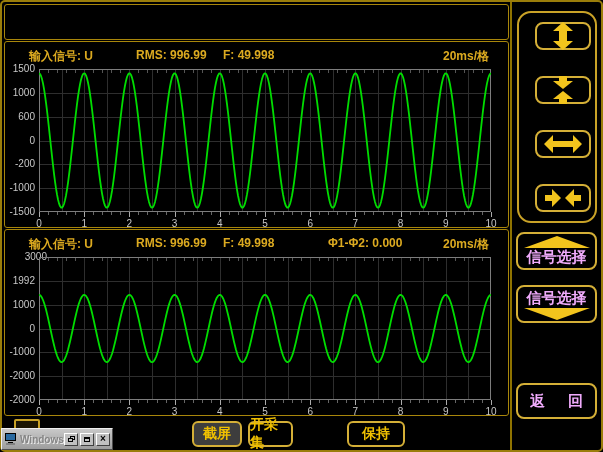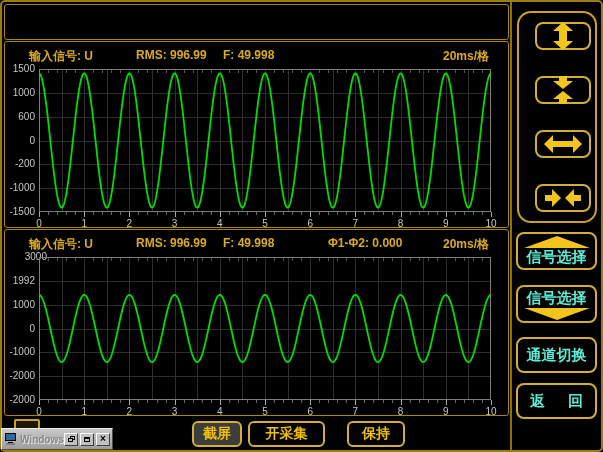--- a/index.html
+++ b/index.html
@@ -18,27 +18,27 @@
   .panel-1{top:41px;} .panel-2{top:229px;}
   .panel-body{position:absolute;inset:0;}
   .ph{position:absolute;top:6px;font-weight:bold;font-size:12px;color:#dcaa20;white-space:nowrap;}
   .ph-signal{left:24px;} .ph-rms{left:131px;} .ph-freq{left:218px;} .ph-phase{left:323px;} .ph-time{right:19px;}
 
   .sidebar{position:absolute;left:513px;top:0;width:88px;height:452px;}
   .icon-group{position:absolute;left:4px;top:11px;width:80px;height:212px;border:2px solid #c9a227;border-radius:14px;box-sizing:border-box;}
   .icon-btn{position:absolute;left:16px;width:56px;height:28px;border:2px solid #d4af37;border-radius:8px;box-sizing:border-box;background:#000;display:flex;align-items:center;justify-content:center;cursor:pointer;}
   .icon-btn svg{display:block;}
   .side-btn{position:absolute;left:3px;width:81px;border:2px solid #d4af37;border-radius:8px;box-sizing:border-box;background:#000;display:flex;flex-direction:column;align-items:center;justify-content:center;cursor:pointer;}
-  .side-btn .lbl{font-weight:bold;font-size:15px;color:#5eead4;white-space:nowrap;}
+  .side-btn .lbl{font-weight:bold;font-size:15px;color:#f0abfc;white-space:nowrap;}
   .btn-sel-up{top:232px;height:38px;} .btn-sel-down{top:285px;height:38px;}
   .btn-channel{top:337px;height:36px;} .btn-back{top:383px;height:36px;flex-direction:row;justify-content:space-between;padding:0 12px;}
 
   .bottom-btn{position:absolute;top:421px;height:26px;border:2px solid #d4af37;border-radius:6px;box-sizing:border-box;background:#000;color:#f0c000;font-weight:bold;font-size:14px;display:flex;align-items:center;justify-content:center;cursor:pointer;z-index:2;}
   .btn-shot{left:192px;width:50px;background:#3d3d3d;}
-  .btn-acq{left:248px;width:77px;}
+  .btn-acq{left:248px;width:45px;}
   .btn-hold{left:347px;width:58px;text-align:right;}
 
   .bg-fragment{position:absolute;left:14px;top:419px;width:26px;height:14px;border:2px solid #c9a227;border-radius:2px;box-sizing:border-box;background:#1c1603;z-index:3;}
   .taskbar{position:absolute;left:1px;top:428px;width:112px;height:22px;background:linear-gradient(180deg,#c9c9c9,#9d9d9d);border-top:1px solid #efefef;border-left:1px solid #efefef;border-right:1px solid #4d4d4d;border-bottom:1px solid #4d4d4d;box-sizing:border-box;display:flex;align-items:center;z-index:7;cursor:pointer;}
   .tb-icon{margin:0 3px 0 2px;flex:none;}
   .tb-title{flex:1;font-size:10px;font-weight:bold;color:#858585;text-shadow:1px 1px 0 #e9e9e9;white-space:nowrap;overflow:hidden;}
   .tb-btn{flex:none;width:14px;height:13px;margin-right:2px;background:#c0c0c0;border-top:1px solid #fff;border-left:1px solid #fff;border-right:1px solid #404040;border-bottom:1px solid #404040;box-sizing:border-box;display:flex;align-items:center;justify-content:center;cursor:pointer;}
   .tb-glyph-sq{width:6px;height:5px;border:1px solid #000;border-top-width:2px;box-sizing:border-box;}
   .tb-glyph-restore{position:relative;width:7px;height:6px;}
   .tb-glyph-restore:before{content:"";position:absolute;left:2px;top:0;width:5px;height:4px;border:1px solid #000;box-sizing:border-box;}
@@ -396,23 +396,20 @@
       <span class="lbl">信号选择</span>
     </div>
 
     <div class="side-btn btn-sel-down">
       <span class="lbl">信号选择</span>
       <svg width="66" height="12" viewBox="0 0 66 12">
         <polygon points="0,0 66,0 33,12" fill="#f2c41d"></polygon>
       </svg>
     </div>
 
-    <div class="side-btn btn-channel">
-      <span class="lbl">通道切换</span>
-    </div>
 
     <div class="side-btn btn-back">
       <span class="lbl">返</span>
       <span class="lbl">回</span>
     </div>
   </div>
 
   <div class="bg-fragment"></div>
   <div class="taskbar">
     <svg class="tb-icon" width="13" height="12" viewBox="0 0 13 12">

